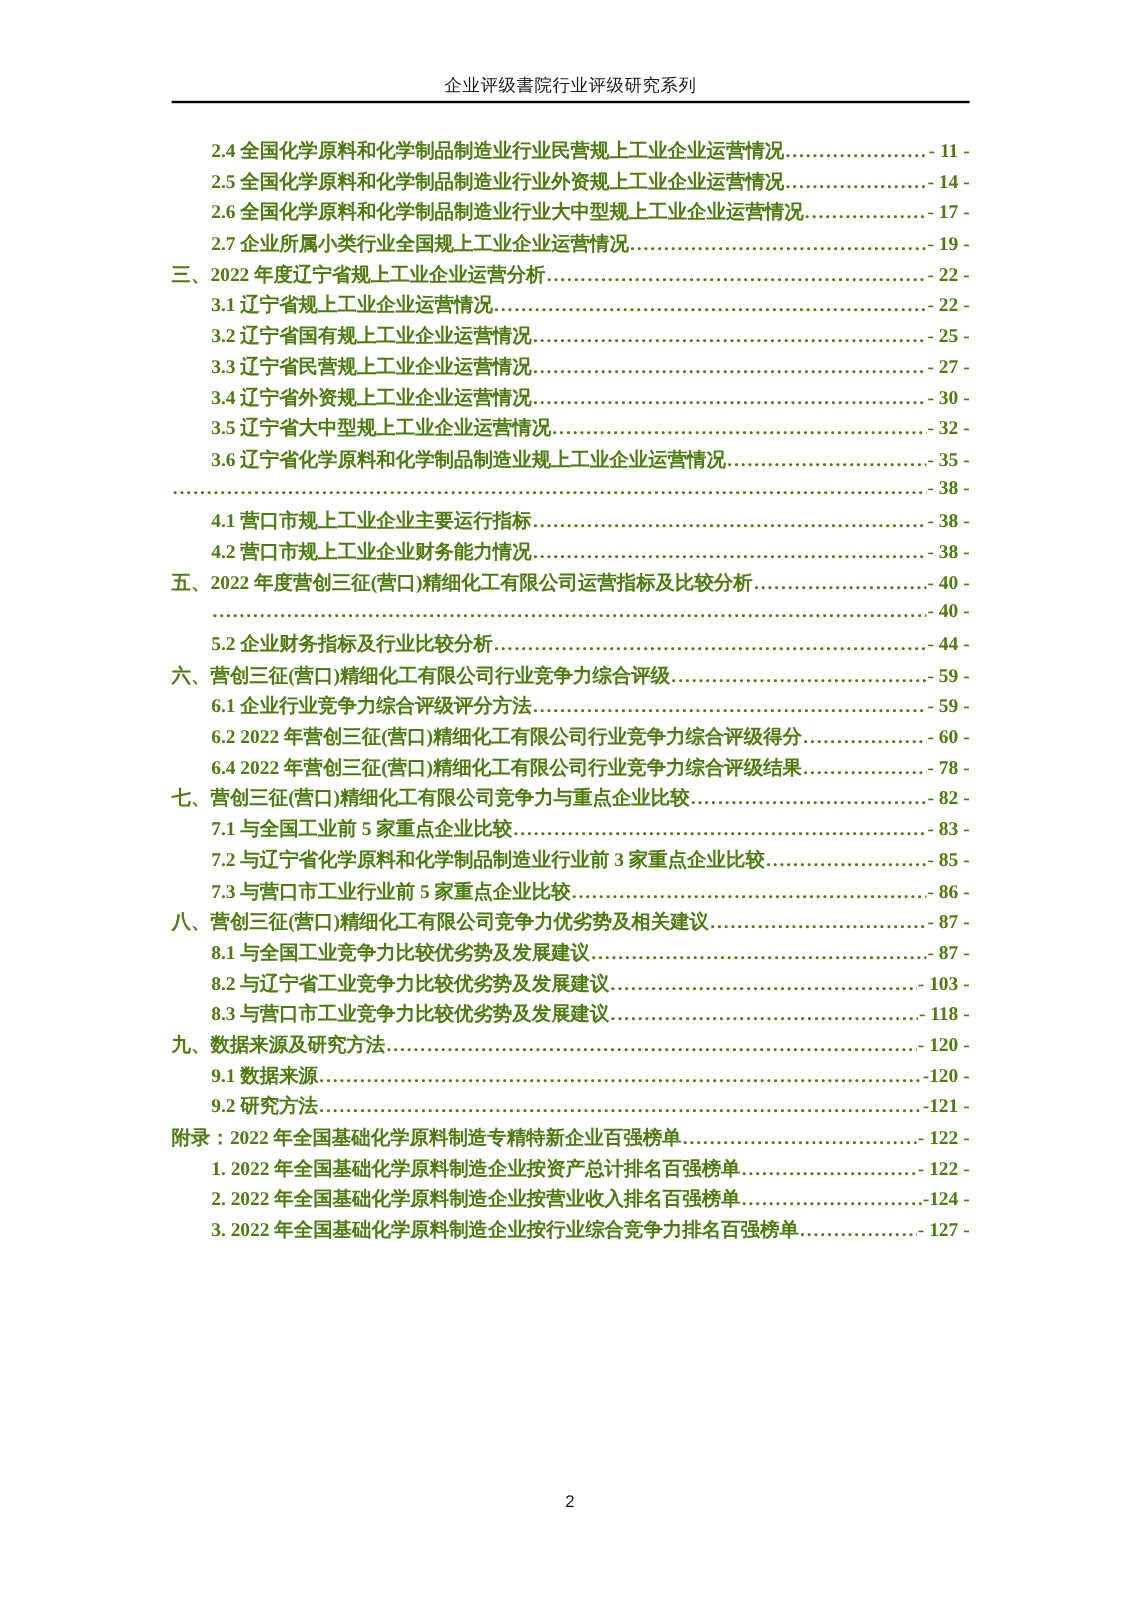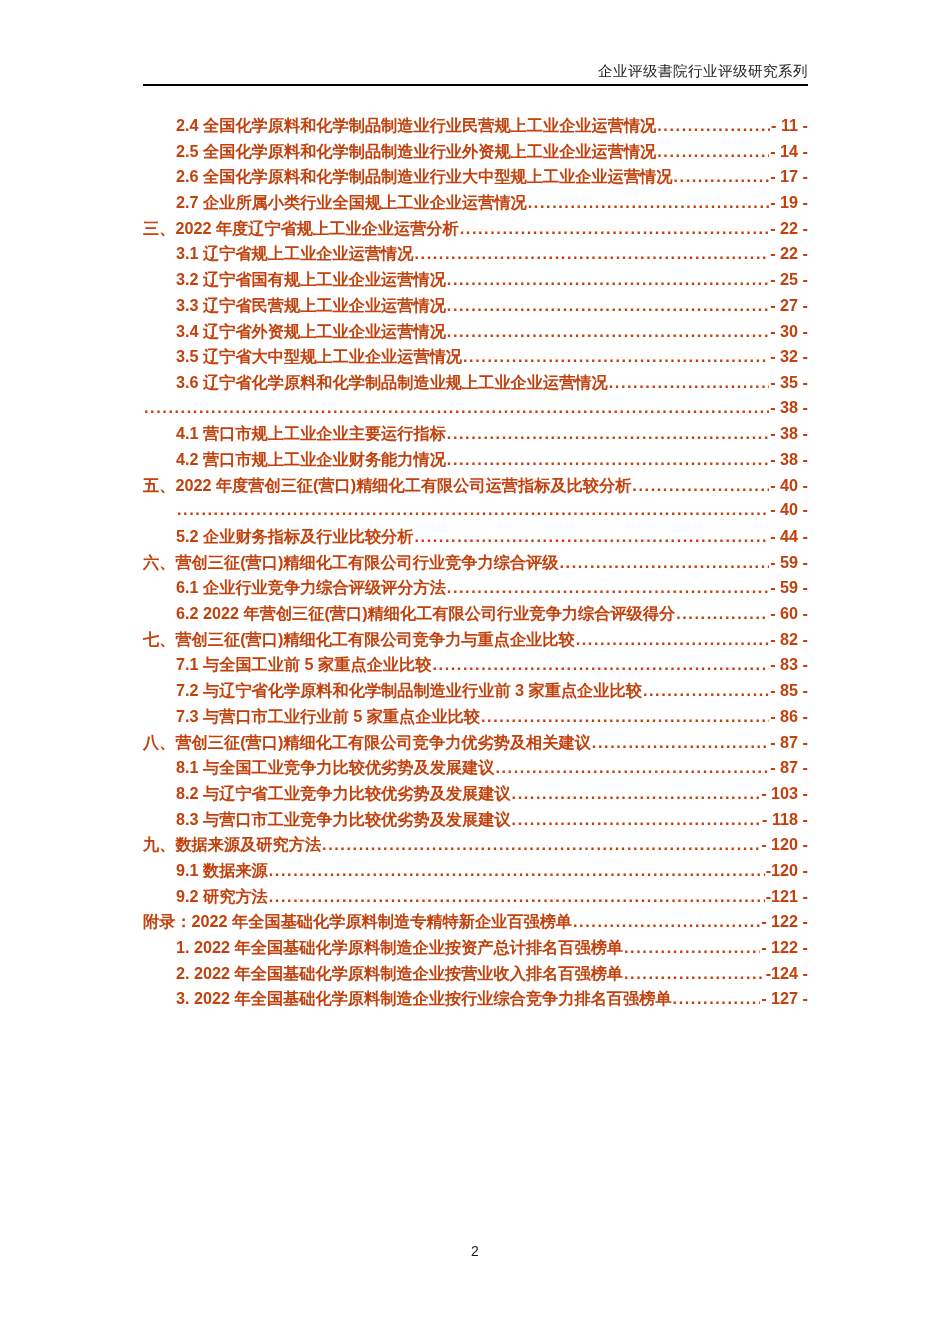--- a/index.html
+++ b/index.html
@@ -17,42 +17,42 @@
   }
   
   .page-header {
     position: absolute;
     left: 143px;
     right: 142px;
     top: 62px;
   }
   .header-row {
     display: flex;
-    justify-content: flex-end;
+    justify-content: center;
     align-items: baseline;
     font-family: "Liberation Sans", sans-serif;
     font-size: 14.5px;
     color: #1a1a1a;
     letter-spacing: 0.5px;
   }
   .header-rule {
     margin-top: 3px;
     border-bottom: 2.5px solid #000000;
     height: 0;
   }
   
   .toc {
     position: absolute;
     left: 143px;
     width: 665px;
     top: 115px;
-    font-family: Liberation Sans, sans-serif;
+    font-family: Liberation Serif, serif;
     font-size: 16.2px;
     font-weight: 600;
-    color: #c2410c;
+    color: #4d7c0f;
   }
   .toc-row {
     display: flex;
     align-items: baseline;
     height: 25.7px;
     cursor: pointer;
   }
   .toc-row.lvl-2 { padding-left: 33px; }
   .toc-label {
     white-space: nowrap;
@@ -191,20 +191,25 @@
       <div class="toc-row lvl-2">
       <span class="toc-label">6.1 企业行业竞争力综合评级评分方法</span>
       <span class="toc-dots"></span>
       <span class="toc-page">- 59 -</span>
     </div>
       <div class="toc-row lvl-2">
       <span class="toc-label">6.2 2022 年营创三征(营口)精细化工有限公司行业竞争力综合评级得分</span>
       <span class="toc-dots"></span>
       <span class="toc-page">- 60 -</span>
     </div>
+      <div class="toc-row lvl-2">
+      <span class="toc-label">6.4 2022 年营创三征(营口)精细化工有限公司行业竞争力综合评级结果</span>
+      <span class="toc-dots"></span>
+      <span class="toc-page">- 78 -</span>
+    </div>
       <div class="toc-row lvl-1">
       <span class="toc-label">七、营创三征(营口)精细化工有限公司竞争力与重点企业比较</span>
       <span class="toc-dots"></span>
       <span class="toc-page">- 82 -</span>
     </div>
       <div class="toc-row lvl-2">
       <span class="toc-label">7.1 与全国工业前 5 家重点企业比较</span>
       <span class="toc-dots"></span>
       <span class="toc-page">- 83 -</span>
     </div>

